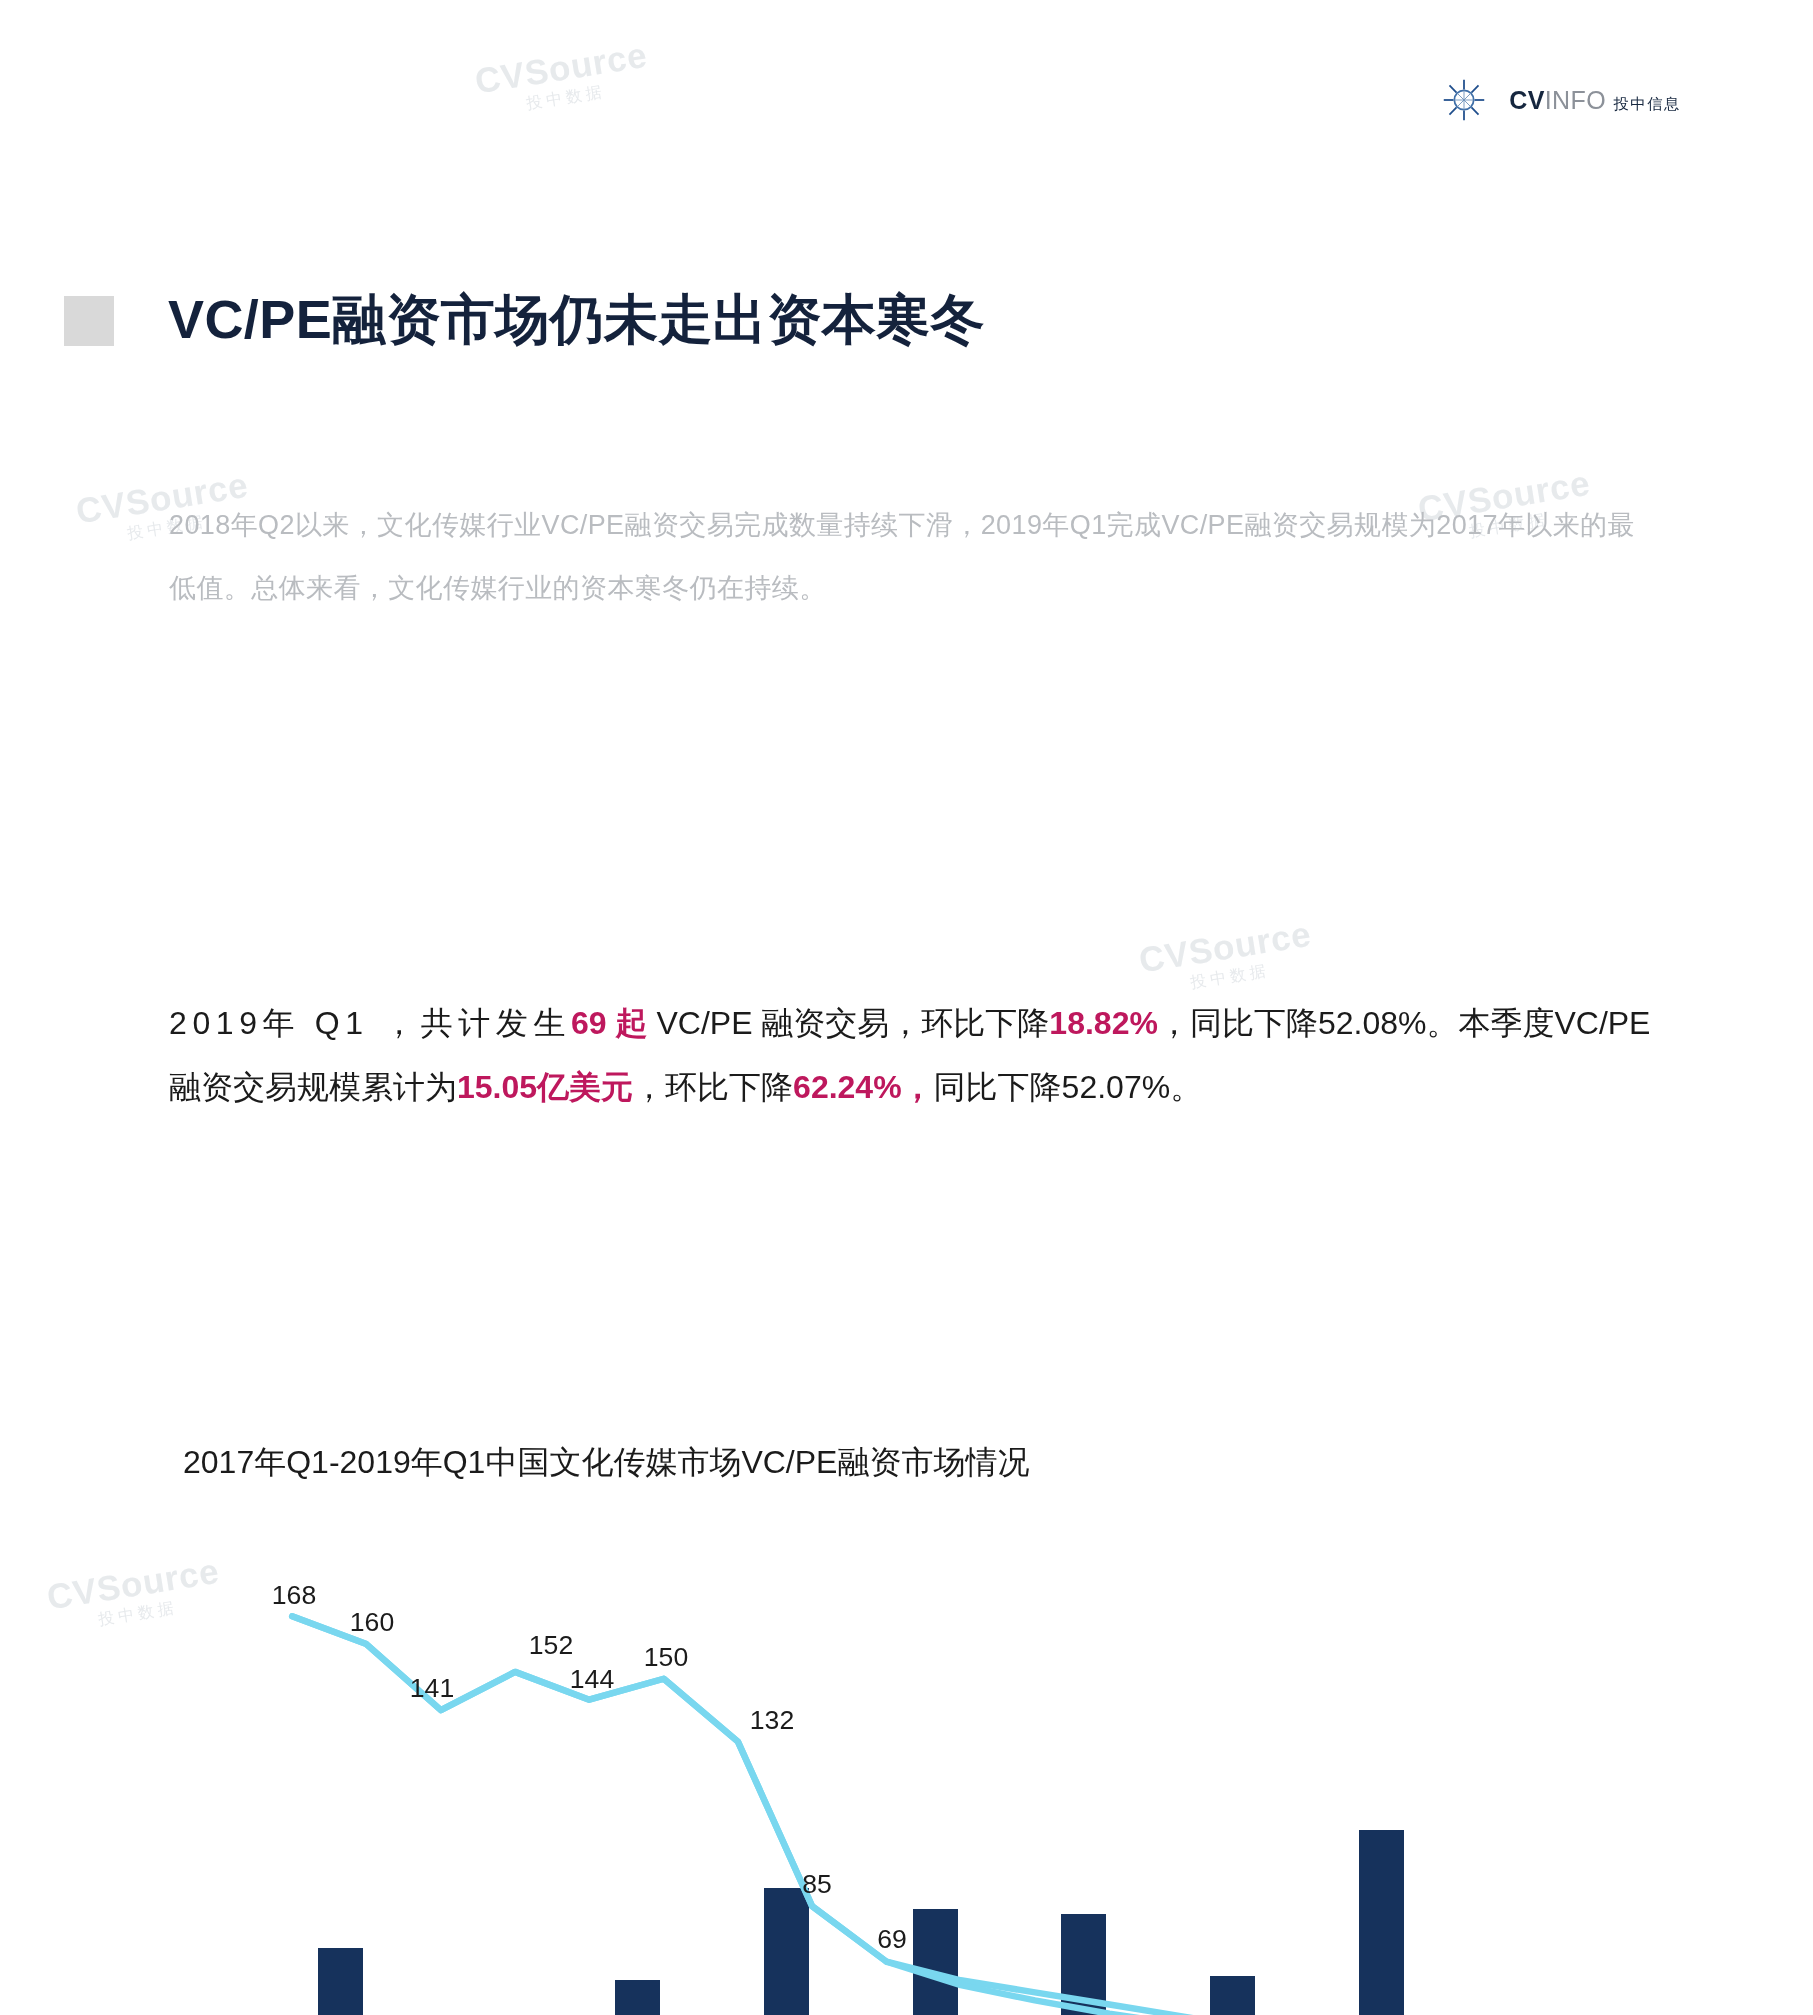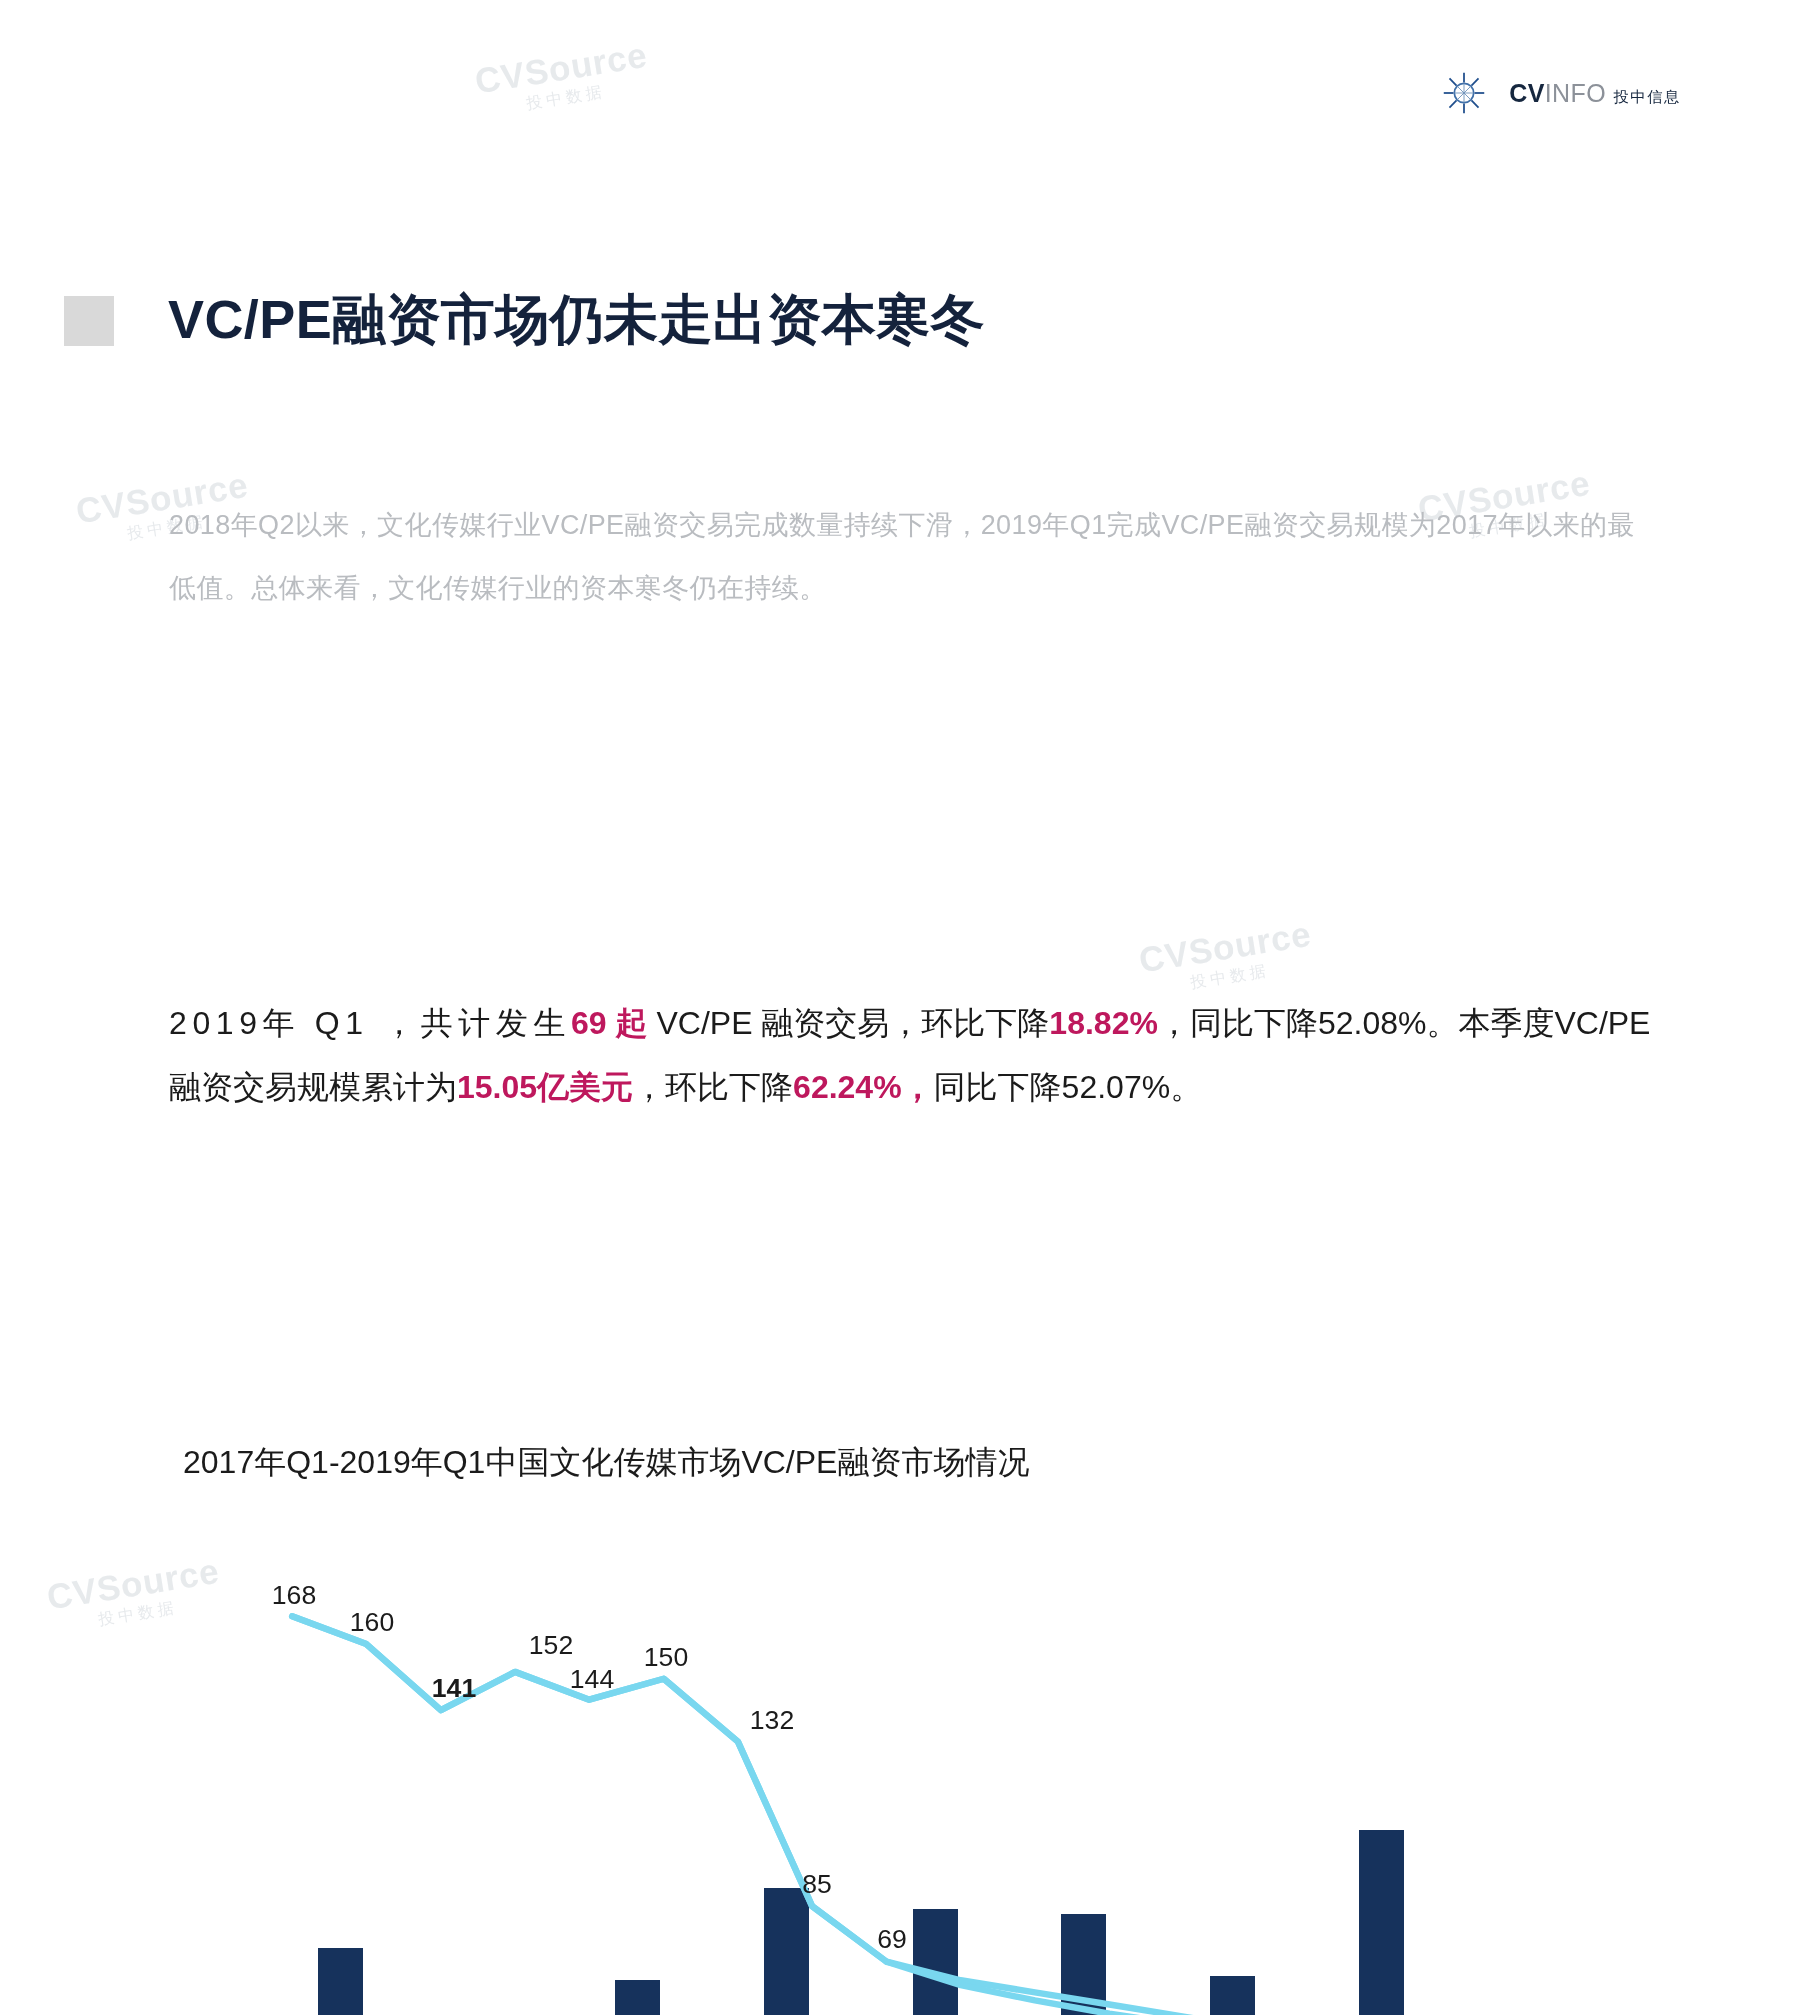--- a/index.html
+++ b/index.html
@@ -29,21 +29,21 @@
     white-space: nowrap;
     opacity: .95;
   }
   .wm .wm-main { font-size: 35px; color: #e6e9ec; display: block; }
   .wm .wm-sub  { font-size: 16px; color: #e6e9ec; display: block; letter-spacing: 4px; text-align: center; font-weight: normal;}
 
   
   .logo {
     position: absolute;
     right: 133px;
-    top: 71px;
+    top: 78px;
     display: flex;
     align-items: center;
     gap: 23px;
   }
   .logo-mark { width: 44px; height: 44px; }
   .logo-text { line-height: 1; }
   .logo-text .lt1 { font-size: 25px; letter-spacing: 0.4px; }
   .logo-text .lt1 b { color: #16273f; font-weight: bold; }
   .logo-text .lt1 i { color: #8c9199; font-style: normal; font-weight: normal; }
   .logo-text .lt2 { font-size: 15.3px; color: #16273f; letter-spacing: 1.6px; margin-top: 4.8px; }
@@ -269,21 +269,21 @@
 
       <svg class="line-svg" viewBox="0 0 3320 1600" preserveAspectRatio="none">
         <polyline fill="none" stroke="#79d7ef" stroke-width="16" stroke-linejoin="round" stroke-linecap="round" points="65,147 249,216 434,380 618,285 802,354 987,302 1171,458 1355,866 1540,1004 1724,1050 1908,1080 2093,1110 2277,1140 2461,1170 2646,1195 2830,1220 3014,1245 3199,1270"></polyline>
         <polyline fill="none" stroke="#79d7ef" stroke-width="16" stroke-linejoin="round" stroke-linecap="round" points="65,147 249,216 434,380 618,285 802,354 987,302 1171,458 1355,866 1540,1004"></polyline>
         <polyline fill="none" stroke="#79d7ef" stroke-width="16" stroke-linejoin="round" stroke-linecap="round" points="1540,1004 1724,1050 1908,1080 2093,1110 2277,1140 2461,1170 2646,1195 2830,1220 3014,1245 3199,1270" opacity="0"></polyline>
         <polyline fill="none" stroke="#79d7ef" stroke-width="16" stroke-linejoin="round" stroke-linecap="round" points="1540,1004 1724,1062 1908,1100 2093,1133 2277,1160 2461,1185 2646,1207 2830,1226 3014,1243 3199,1258"></polyline>
       </svg>
 
       <span class="pt-label" style="left:52px; top:68px;">168</span>
       <span class="pt-label" style="left:130px; top:95px;">160</span>
-      <span class="pt-label" style="left:212px; top:161px;font-weight:bold;">141</span>
+      <span class="pt-label" style="left:190px; top:161px;">141</span>
       <span class="pt-label" style="left:276px; top:118px;margin-left:33px;">152</span>
       <span class="pt-label" style="left:350px; top:152px;">144</span>
       <span class="pt-label" style="left:424px; top:130px;">150</span>
       <span class="pt-label" style="left:498px; top:193px;margin-left:32px;">132</span>
       <span class="pt-label" style="left:575px; top:357px;text-align:right;">85</span>
       <span class="pt-label" style="left:650px; top:412px;">69</span>
 
     </div>
   </div>
 

